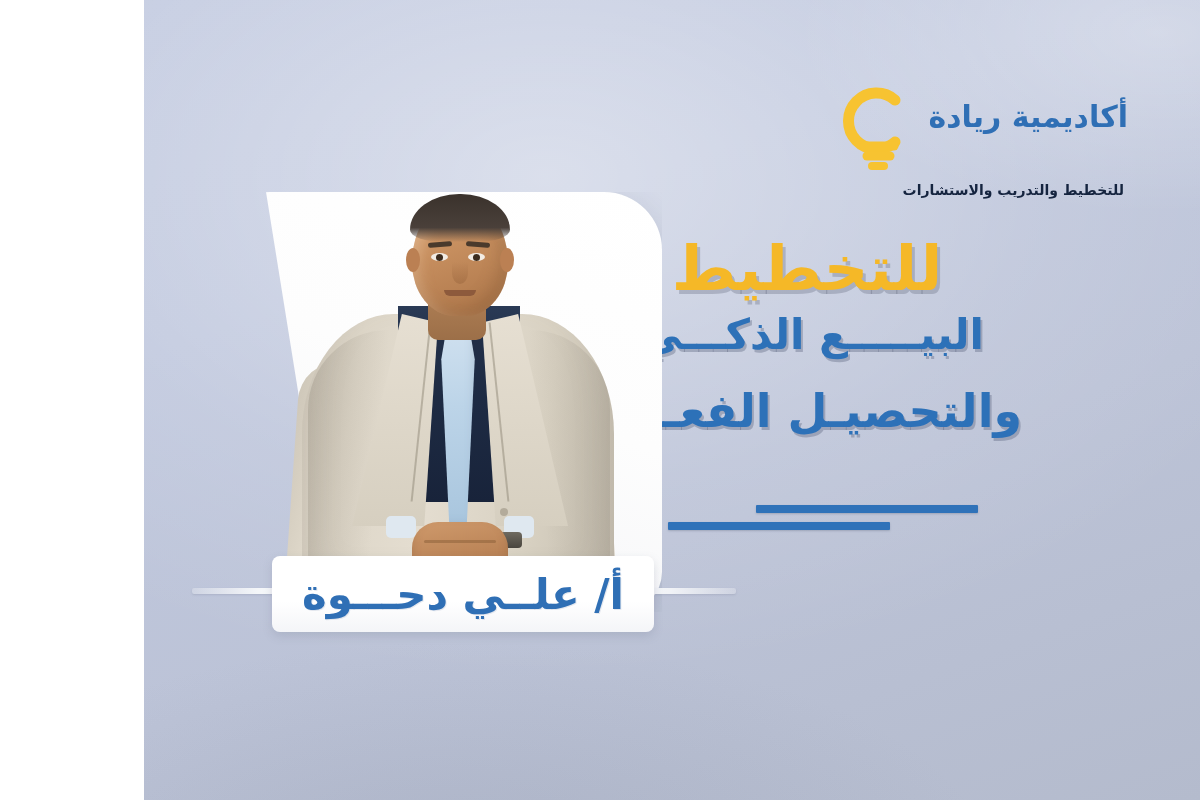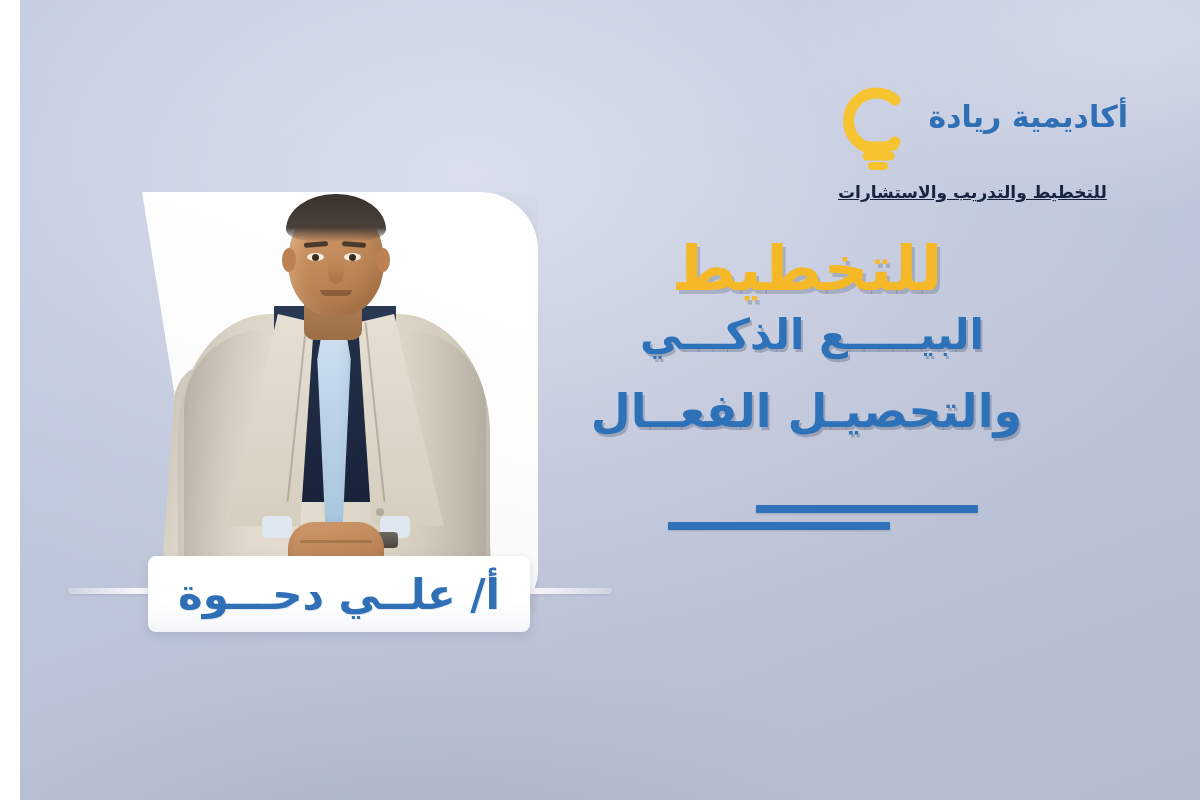--- a/index.html
+++ b/index.html
@@ -6,21 +6,21 @@
   * { margin:0; padding:0; box-sizing:border-box; }
 
   html,body{
     width:1200px; height:800px;
     overflow:hidden;
     font-family:"DejaVu Sans","Liberation Sans",sans-serif;
   }
 
   #stage{
     position:relative;
-    width:1180px; height:800px;
+    width:1056px; height:800px;
     background:
       radial-gradient(ellipse 1100px 700px at 38% 22%, rgba(255,255,255,0.42) 0%, rgba(255,255,255,0.10) 45%, rgba(255,255,255,0) 72%),
       linear-gradient(160deg, #c2cae0 0%, #c0c8de 30%, #bcc3d7 62%, #b4bbcd 100%);
     overflow:hidden;
   }
 
   
   .vignette{
     position:absolute; inset:0;
     background:
@@ -61,28 +61,27 @@
     right:0; top:56px;
     direction:ltr;
     font-size:21px;
     font-weight:700;
     color:#3272b7;
     letter-spacing:1.4px;
     white-space:nowrap;
   }
   .logo-sub{
     margin-top:4px;
-    font-size:17px;
+    font-size:14px;
     font-weight:700;
     color:#15243f;
     letter-spacing:0px;
     white-space:nowrap;
-    text-align:left;
+    text-align:right;
     padding-right:4px;
-    text-decoration:underline;
   }
 
   
   .headline{
     position:absolute;
     top:238px; right:178px;
     width:420px;
     direction:rtl;
     text-align:center;
   }

